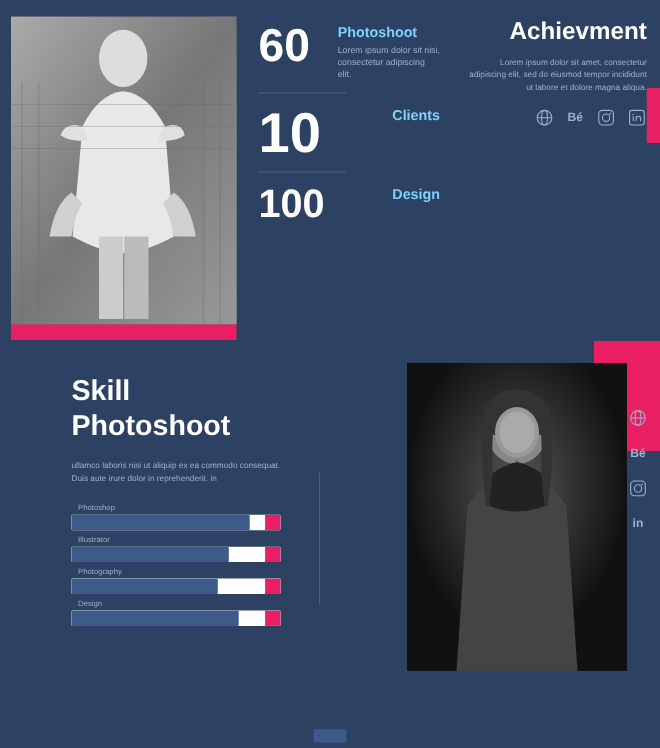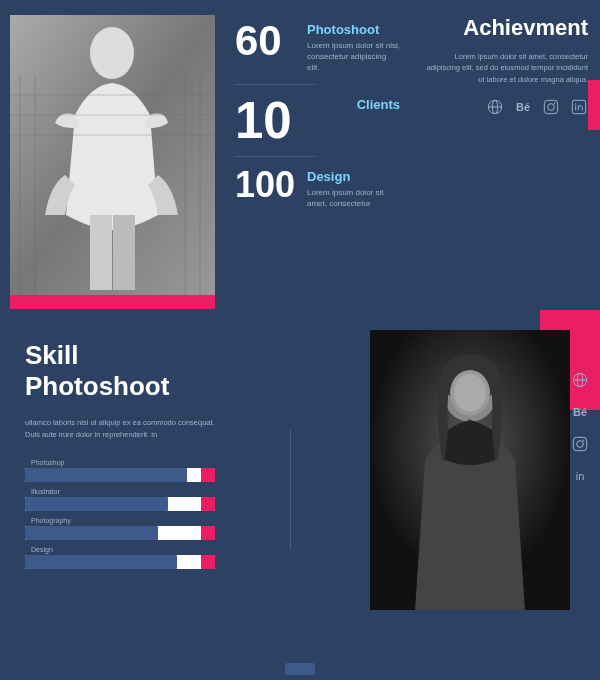--- a/index.html
+++ b/index.html
@@ -143,20 +143,21 @@
       height: 16px;
       fill: #9bb0c9;
     }
 
     
     .bottom-section {
       display: flex;
       width: 100%;
       height: 370px;
       position: relative;
+      padding-left: 40px;
     }
 
     
     .skill-area {
       width: 290px;
       padding: 30px 15px 15px 25px;
       flex-shrink: 0;
     }
 
     .skill-title {
@@ -374,21 +375,20 @@
         <div class="stat-title">Clients</div>
       </div>
     </div>
 
     <div class="stats-divider"></div>
 
     <div class="stat-row">
       <div class="stat-number large-num">100</div>
       <div class="stat-info">
         <div class="stat-title">Design</div>
-        <div class="stat-desc">Lorem ipsum dolor sit amet, consectetur</div>
       </div>
     </div>
   </div>
 
   <div class="achievement-area">
     <div class="achievement-title">Achievment</div>
     <div class="achievement-desc">Lorem ipsum dolor sit amet, consectetur adipiscing elit, sed do eiusmod tempor incididunt ut labore et dolore magna aliqua.</div>
 
     <div class="social-icons-row">
 
@@ -516,21 +516,21 @@
       </div>
 
       <div class="social-icon-v">
         <svg viewBox="0 0 24 24" xmlns="http://www.w3.org/2000/svg">
           <rect x="2" y="2" width="20" height="20" rx="5" stroke="#9bb0c9" stroke-width="1.5" fill="none"></rect>
           <circle cx="12" cy="12" r="5" stroke="#9bb0c9" stroke-width="1.5" fill="none"></circle>
           <circle cx="17.5" cy="6.5" r="1.2" fill="#9bb0c9"></circle>
         </svg>
       </div>
 
-      <div class="social-icon-v" style="font-size:11px;font-weight:400;color:#9bb0c9;">
+      <div class="social-icon-v" style="font-size:11px;font-weight:700;color:#9bb0c9;">
         <span>in</span>
       </div>
     </div>
   </div>
 
 </div>
 
 <div class="scroll-indicator"></div>
 
 </body></html>

